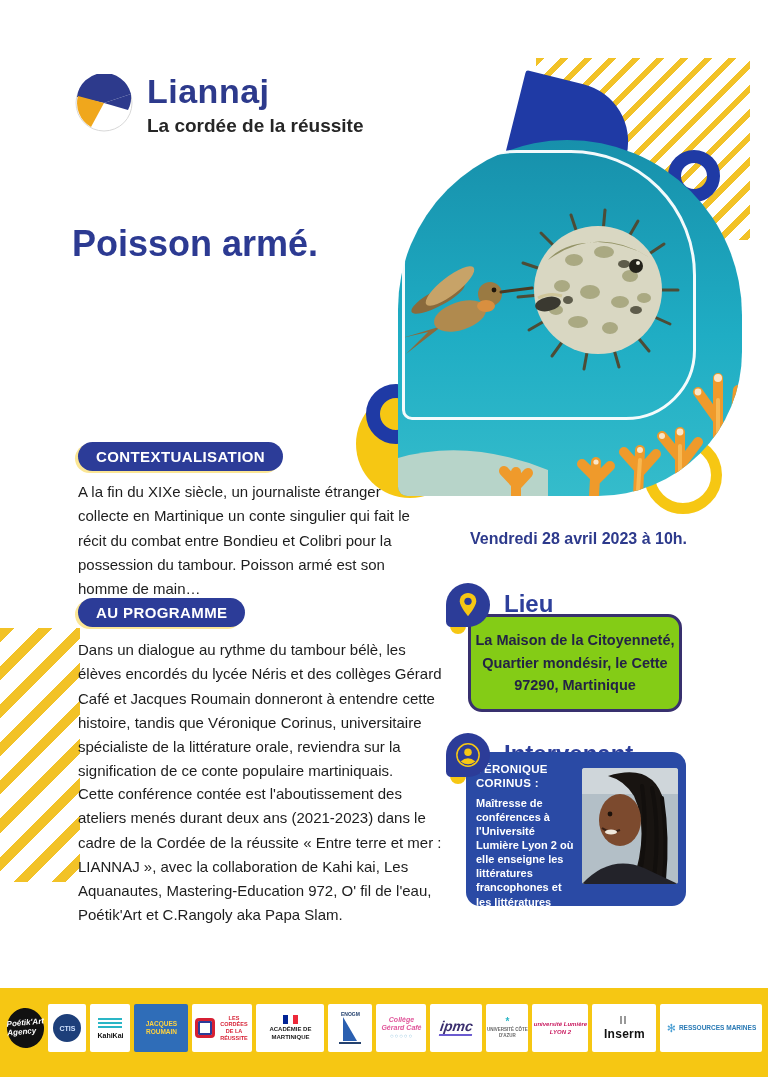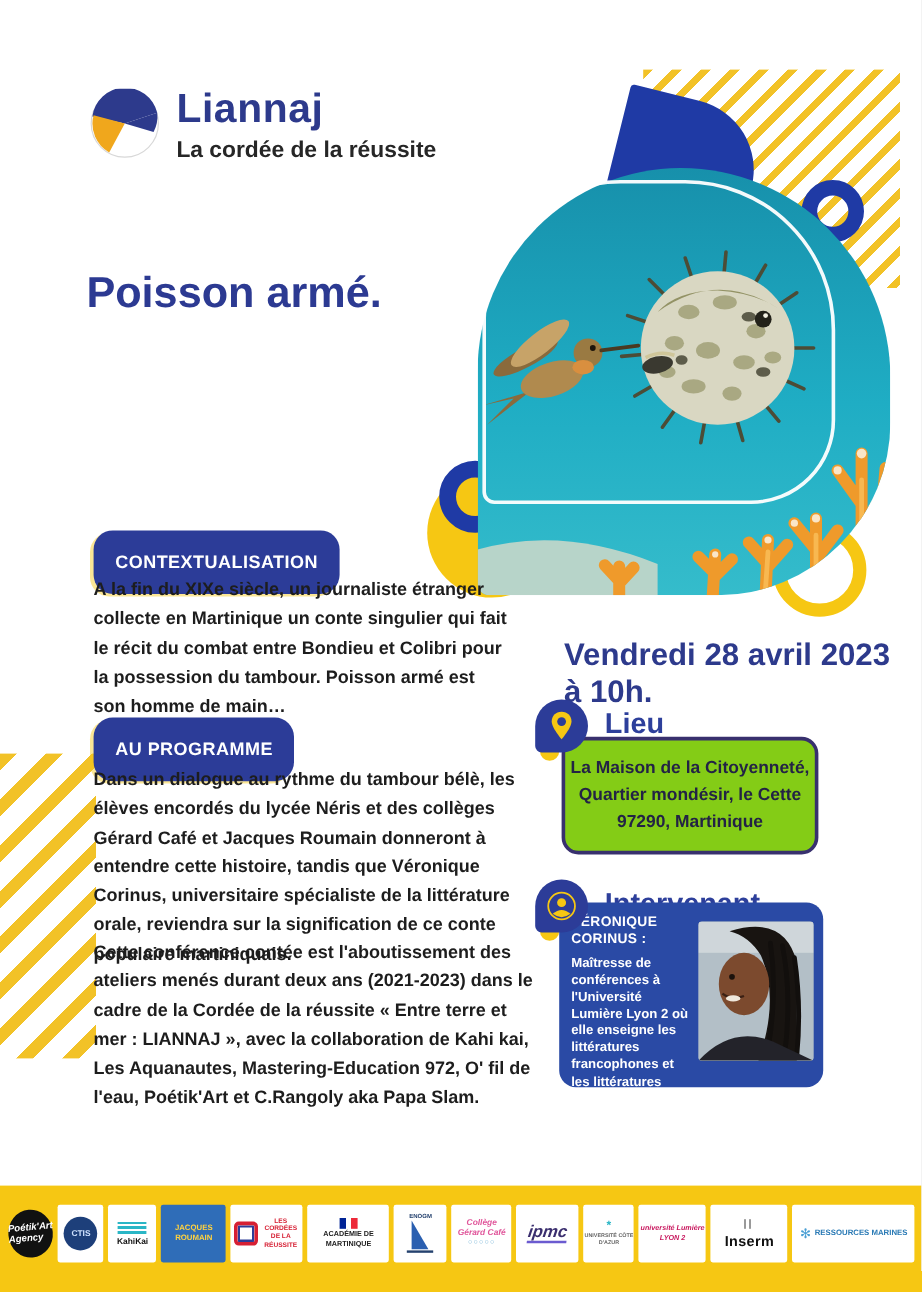--- a/index.html
+++ b/index.html
@@ -53,35 +53,35 @@
   .brand-name{font-size:34px;font-weight:800;color:#2d3a8c;letter-spacing:.5px;line-height:1.05;}
   .brand-tagline{font-size:19px;font-weight:700;color:#262626;margin-top:5px;}
   
   .title{position:absolute;left:72px;top:222px;z-index:5;line-height:1.2;}
   .title-l1{font-size:33px;font-weight:800;color:#f2b722;letter-spacing:.3px;}
   .title-l2{font-size:36px;font-weight:800;color:#2c3a92;}
   
   .pill{
     position:absolute;z-index:5;background:#2c3c98;color:#fff;
     font-size:15px;font-weight:800;letter-spacing:.4px;
-    padding:18px 18px;border-radius:16px;
+    padding:6px 18px;border-radius:16px;
     box-shadow:-3px 2px 0 rgba(246,199,19,.45);
   }
   .pill-ctx{left:78px;top:442px;}
   .pill-prog{left:78px;top:598px;}
   .para{
-    position:absolute;z-index:5;color:#1d1d1d;font-size:15px;font-weight:700;
+    position:absolute;z-index:5;color:#1d1d1d;font-size:15px;font-weight:400;
     line-height:1.62;text-align:left;
   }
   .para-ctx{left:78px;top:480px;width:348px;}
   .para-prog1{left:78px;top:638px;width:372px;}
   .para-prog2{left:78px;top:782px;width:372px;}
   
   .datetime{position:absolute;left:470px;top:530px;width:280px;z-index:5;
-    font-size:26px;font-weight:800;color:#2d3a8c;}
+    font-size:16px;font-weight:800;color:#2d3a8c;}
   .icon-bubble{
     position:absolute;width:44px;height:44px;border-radius:50% 50% 50% 12%;
     background:#2c3c98;z-index:6;display:flex;align-items:center;justify-content:center;
   }
   .icon-bubble-shadow{position:absolute;width:16px;height:16px;border-radius:50%;
     background:#f6c713;z-index:5;}
   .ib-lieu{left:446px;top:583px;}
   .ib-lieu-sh{left:450px;top:618px;}
   .ib-spk{left:446px;top:733px;}
   .ib-spk-sh{left:450px;top:768px;}

